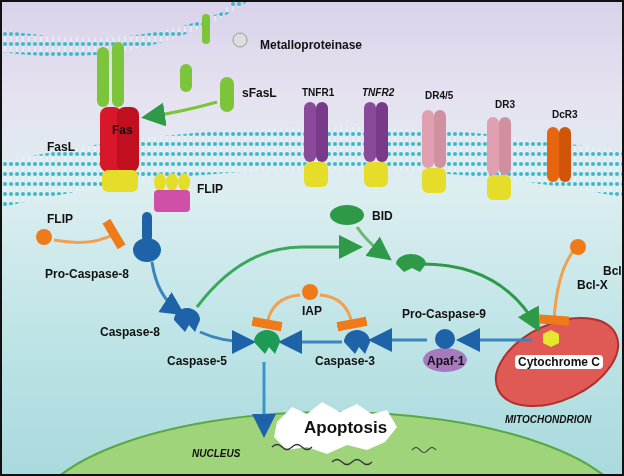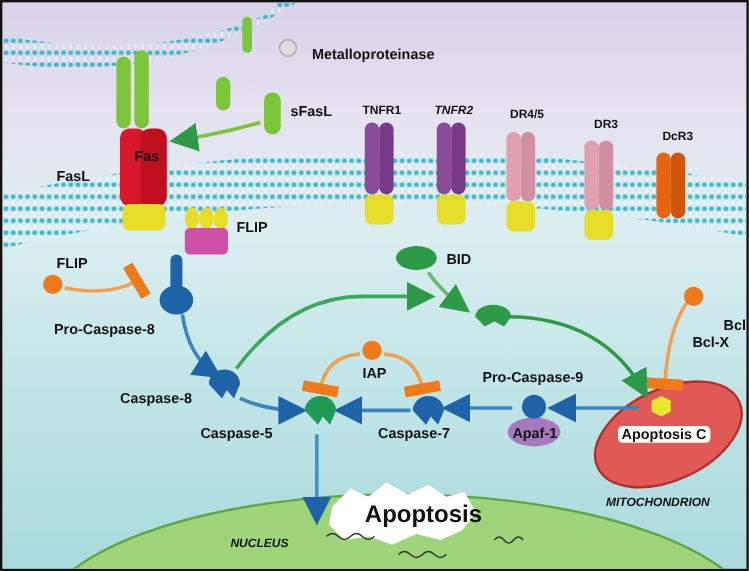--- a/index.html
+++ b/index.html
@@ -134,19 +134,19 @@
 <div class="lbl" style="left:195px;top:180px;">FLIP</div>
 <div class="lbl" style="left:45px;top:210px;">FLIP</div>
 <div class="lbl" style="left:43px;top:265px;">Pro-Caspase-8</div>
 <div class="lbl" style="left:370px;top:207px;">BID</div>
 <div class="lbl" style="left:575px;top:262px;margin-left:26px;">Bcl-2</div>
 <div class="lbl" style="left:575px;top:276px;">Bcl-X</div>
 <div class="lbl" style="left:300px;top:302px;">IAP</div>
 <div class="lbl" style="left:400px;top:305px;">Pro-Caspase-9</div>
 <div class="lbl" style="left:98px;top:323px;">Caspase-8</div>
 <div class="lbl" style="left:165px;top:352px;">Caspase-5</div>
-<div class="lbl" style="left:313px;top:352px;">Caspase-7</div>
+<div class="lbl" style="left:313px;top:352px;">Caspase-3</div>
 <div class="lbl" style="left:425px;top:352px;color:#111;">Apaf-1</div>
-<div class="lbl" style="left:513px;top:353px;background:#fff;padding:0 3px;border-radius:4px;">Apoptosis C</div>
+<div class="lbl" style="left:513px;top:353px;background:#fff;padding:0 3px;border-radius:4px;">Cytochrome C</div>
 <div class="lbl it sm" style="left:503px;top:412px;font-style:italic;">MITOCHONDRION</div>
-<div class="lbl" style="left:302px;top:416px;font-size:20px;">Apoptosis</div>
+<div class="lbl" style="left:302px;top:416px;font-size:17px;">Apoptosis</div>
 <div class="lbl it sm" style="left:190px;top:446px;font-style:italic;">NUCLEUS</div>
 </div>
 
 </body></html>

